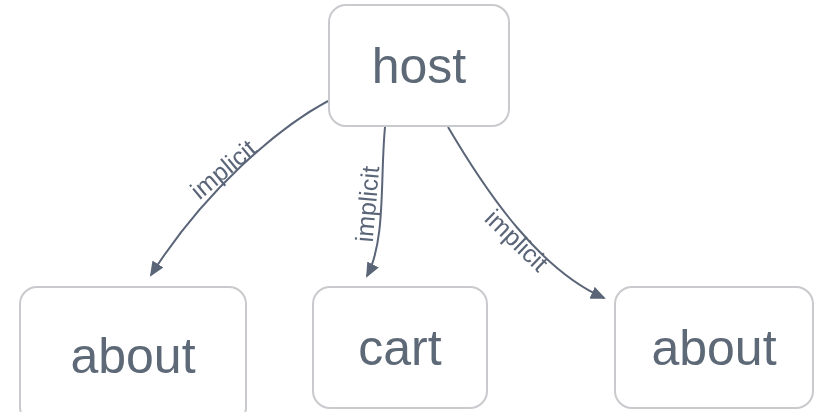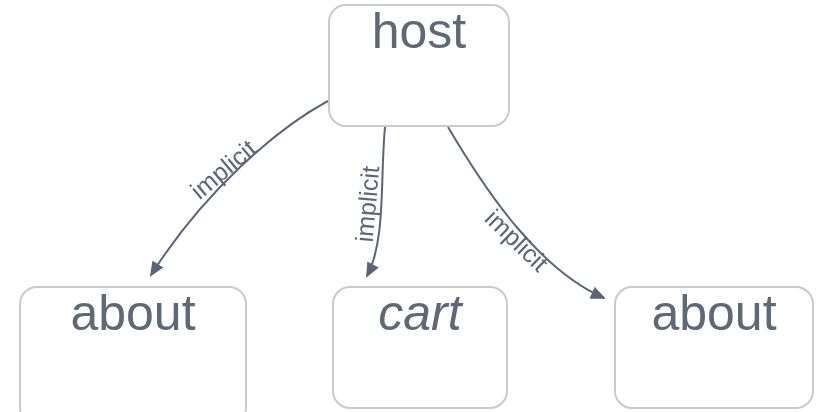--- a/index.html
+++ b/index.html
@@ -33,30 +33,30 @@
     fill: #5B6578;
     text-anchor: middle;
   }
   .node {
     position: absolute;
     box-sizing: border-box;
     background: #FFFFFF;
     border: 2px solid #C9CACD;
     border-radius: 18px;
     display: flex;
-    align-items: flex-start;
+    align-items: center;
     justify-content: center;
     color: #5E6977;
     font-size: 50px;
     font-weight: 400;
     line-height: 1;
   }
   .node-host  { left: 328px; top: 4px;   width: 182px; height: 123px; }
   .node-about { left: 19px;   top: 286px; width: 228px; height: 139px; }
-  .node-cart  { left: 332px; top: 286px; width: 176px; height: 123px; font-style: italic; }
+  .node-cart  { left: 312px; top: 286px; width: 176px; height: 123px; }
   .node-shop  { left: 614px; top: 286px; width: 200px; height: 123px; }
 </style>
 </head>
 <body>
 
 <div class="canvas">
 
   <svg class="edges-layer" width="818" height="412" viewBox="0 0 818 412" xmlns="http://www.w3.org/2000/svg">
     <defs>
       <marker id="arrow" viewBox="0 0 15 13" refX="13" refY="6.5" markerWidth="15" markerHeight="13" markerUnits="userSpaceOnUse" orient="auto">

